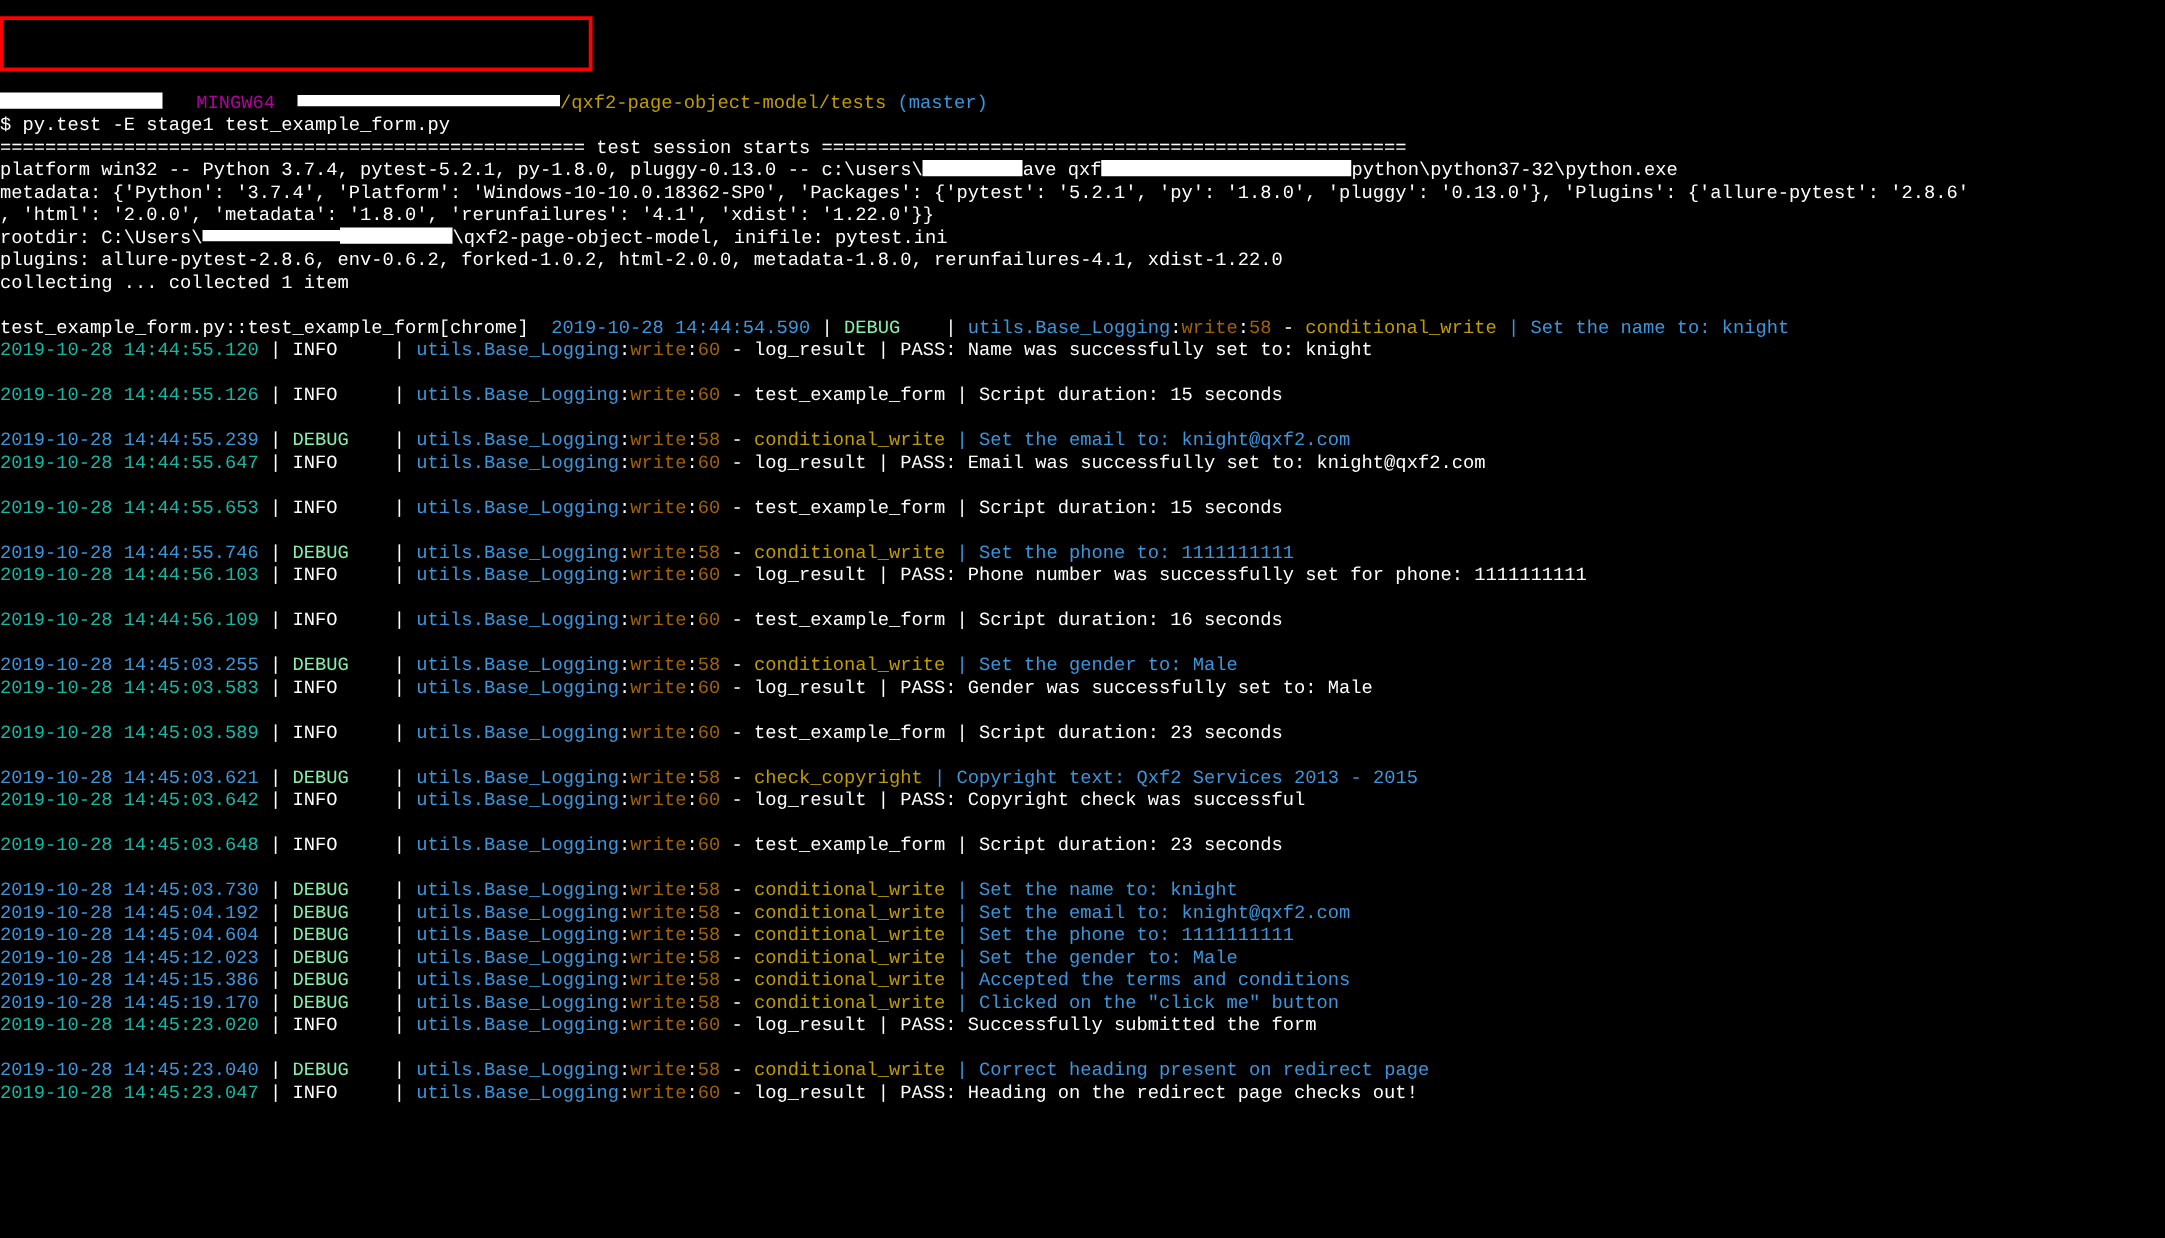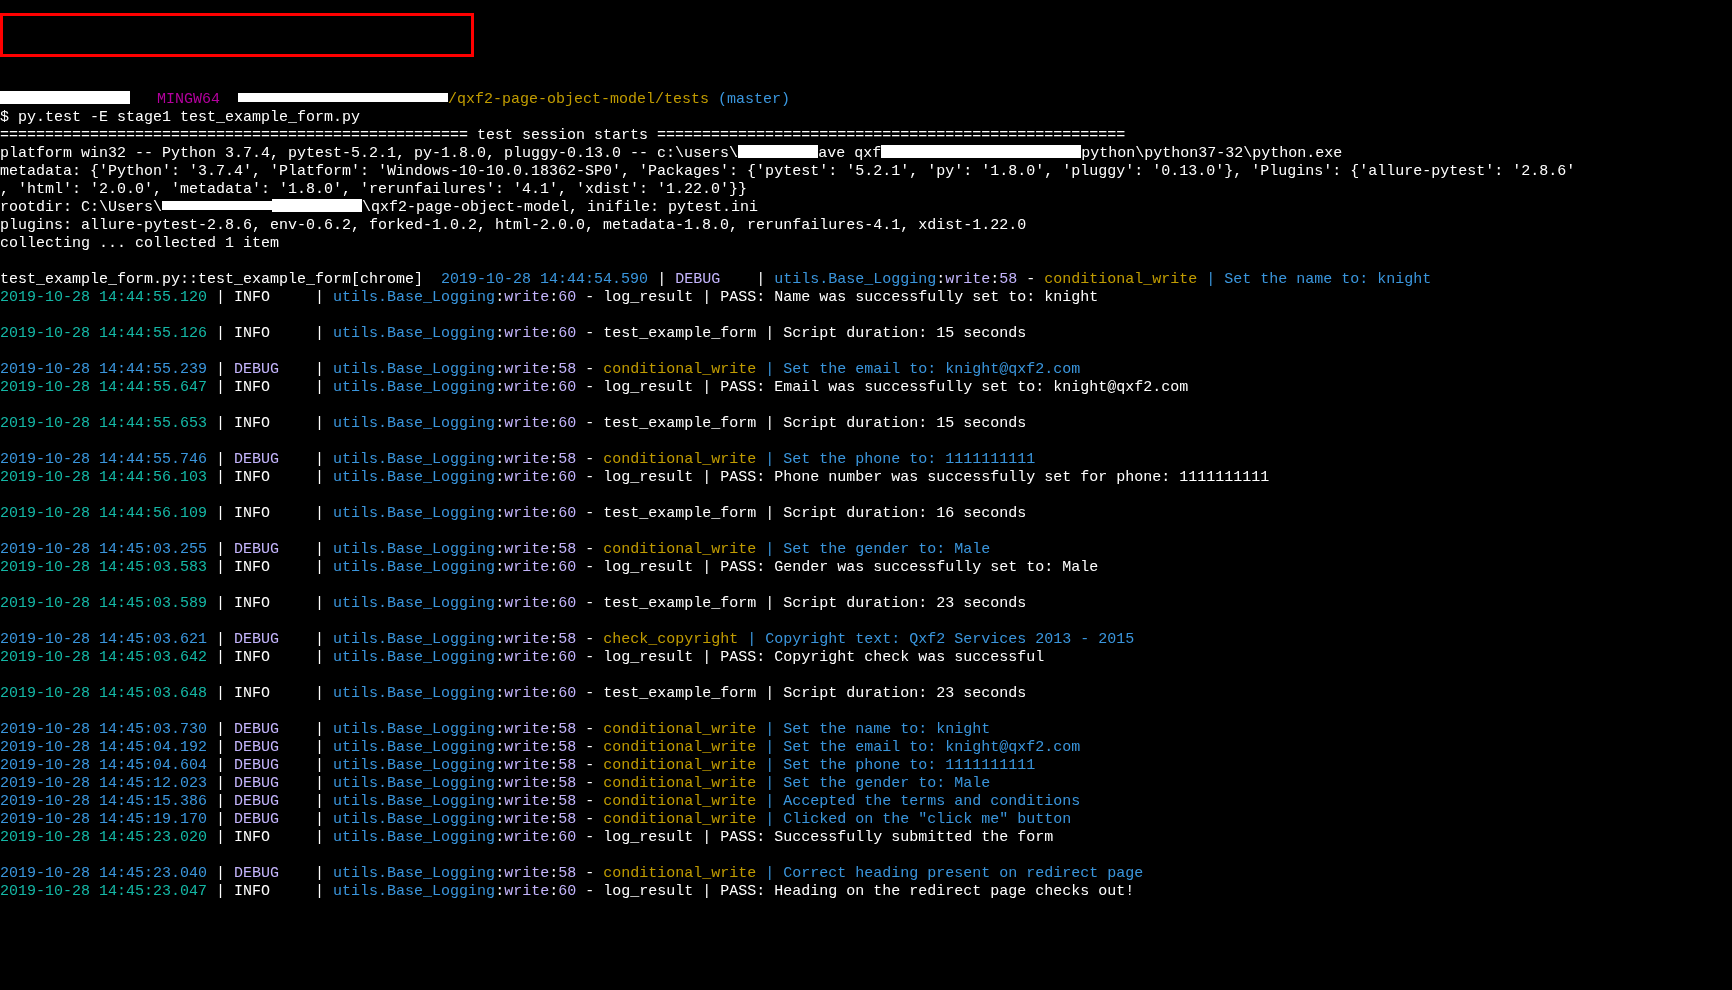--- a/index.html
+++ b/index.html
@@ -10,24 +10,24 @@
     line-height: 18px;
     overflow: hidden;
     width: 1732px;
     height: 990px;
     white-space: pre;
   }
   .row { display: block; height: 18px; }
   .c-white   { color: #ffffff; }
   .c-green   { color: #14b8a6; }
   .c-cyan    { color: #3a96dd; }
-  .c-teal    { color: #c4b5fd; }
+  .c-teal    { color: #a16207; }
   .c-yellow  { color: #c19c00; }
   .c-magenta { color: #b4009e; }
-  .c-blue    { color: #c4b5fd; }
+  .c-blue    { color: #86efac; }
 
   .red-box {
     position: absolute;
     border: 3px solid #ff0000;
     top: 13px; left: 0;
     width: 474px; height: 44px;
     pointer-events: none;
   }
   .redact {
     display: inline-block;
@@ -51,21 +51,21 @@
   }
   .line-strike {
     display:inline-block;
     width: 110px;
     height: 9px;
     background:#fff;
     vertical-align: middle;
     position: relative;
     top:-2px;
   }
-  #terminal { position: relative; padding-top: 2px; margin-top: 17px;}
+  #terminal { position: relative; padding-top: 2px;}
 </style>
 </head>
 <body>
 
 
 
 <div id="terminal"><div class="row"><span class="redact top-redact-1"></span><span class="c-green">  </span><span class="c-magenta"> MINGW64 </span><span> </span><span class="top-strike"></span><span class="c-yellow">/qxf2-page-object-model/tests</span><span class="c-cyan"> (master)</span></div><div class="row"><span class="c-white">$ py.test -E stage1 test_example_form.py</span></div><div class="row"><span class="c-white">==================================================== test session starts ====================================================</span></div><div class="row"><span class="c-white">platform win32 -- Python 3.7.4, pytest-5.2.1, py-1.8.0, pluggy-0.13.0 -- c:\users\</span><span class="redact top-redact-3"></span><span class="c-white">ave qxf</span><span class="redact top-redact-4"></span><span class="c-white">python\python37-32\python.exe</span></div><div class="row"><span class="c-white">metadata: {'Python': '3.7.4', 'Platform': 'Windows-10-10.0.18362-SP0', 'Packages': {'pytest': '5.2.1', 'py': '1.8.0', 'pluggy': '0.13.0'}, 'Plugins': {'allure-pytest': '2.8.6'</span></div><div class="row"><span class="c-white">, 'html': '2.0.0', 'metadata': '1.8.0', 'rerunfailures': '4.1', 'xdist': '1.22.0'}}</span></div><div class="row"><span class="c-white">rootdir: C:\Users\</span><span class="line-strike"></span><span class="redact" style="width: 90px;"></span><span class="c-white">\qxf2-page-object-model, inifile: pytest.ini</span></div><div class="row"><span class="c-white">plugins: allure-pytest-2.8.6, env-0.6.2, forked-1.0.2, html-2.0.0, metadata-1.8.0, rerunfailures-4.1, xdist-1.22.0</span></div><div class="row"><span class="c-white">collecting ... collected 1 item</span></div><div class="row"></div><div class="row"><span class="c-white">test_example_form.py::test_example_form[chrome]  </span><span class="c-cyan">2019-10-28 14:44:54.590</span><span class="c-white"> | </span><span class="c-blue">DEBUG   </span><span class="c-white"> | </span><span class="c-cyan">utils.Base_Logging</span><span class="c-white">:</span><span class="c-teal">write</span><span class="c-white">:</span><span class="c-teal">58</span><span class="c-white"> - </span><span class="c-yellow">conditional_write</span><span class="c-cyan"> | </span><span class="c-cyan">Set the name to: knight</span></div><div class="row"><span class="c-green">2019-10-28 14:44:55.120</span><span class="c-white"> | </span><span class="c-white">INFO    </span><span class="c-white"> | </span><span class="c-cyan">utils.Base_Logging</span><span class="c-white">:</span><span class="c-teal">write</span><span class="c-white">:</span><span class="c-teal">60</span><span class="c-white"> - </span><span class="c-white">log_result</span><span class="c-white"> | </span><span class="c-white">PASS: Name was successfully set to: knight</span></div><div class="row"></div><div class="row"><span class="c-green">2019-10-28 14:44:55.126</span><span class="c-white"> | </span><span class="c-white">INFO    </span><span class="c-white"> | </span><span class="c-cyan">utils.Base_Logging</span><span class="c-white">:</span><span class="c-teal">write</span><span class="c-white">:</span><span class="c-teal">60</span><span class="c-white"> - </span><span class="c-white">test_example_form</span><span class="c-white"> | </span><span class="c-white">Script duration: 15 seconds</span></div><div class="row"></div><div class="row"><span class="c-cyan">2019-10-28 14:44:55.239</span><span class="c-white"> | </span><span class="c-blue">DEBUG   </span><span class="c-white"> | </span><span class="c-cyan">utils.Base_Logging</span><span class="c-white">:</span><span class="c-teal">write</span><span class="c-white">:</span><span class="c-teal">58</span><span class="c-white"> - </span><span class="c-yellow">conditional_write</span><span class="c-cyan"> | </span><span class="c-cyan">Set the email to: knight@qxf2.com</span></div><div class="row"><span class="c-green">2019-10-28 14:44:55.647</span><span class="c-white"> | </span><span class="c-white">INFO    </span><span class="c-white"> | </span><span class="c-cyan">utils.Base_Logging</span><span class="c-white">:</span><span class="c-teal">write</span><span class="c-white">:</span><span class="c-teal">60</span><span class="c-white"> - </span><span class="c-white">log_result</span><span class="c-white"> | </span><span class="c-white">PASS: Email was successfully set to: knight@qxf2.com</span></div><div class="row"></div><div class="row"><span class="c-green">2019-10-28 14:44:55.653</span><span class="c-white"> | </span><span class="c-white">INFO    </span><span class="c-white"> | </span><span class="c-cyan">utils.Base_Logging</span><span class="c-white">:</span><span class="c-teal">write</span><span class="c-white">:</span><span class="c-teal">60</span><span class="c-white"> - </span><span class="c-white">test_example_form</span><span class="c-white"> | </span><span class="c-white">Script duration: 15 seconds</span></div><div class="row"></div><div class="row"><span class="c-cyan">2019-10-28 14:44:55.746</span><span class="c-white"> | </span><span class="c-blue">DEBUG   </span><span class="c-white"> | </span><span class="c-cyan">utils.Base_Logging</span><span class="c-white">:</span><span class="c-teal">write</span><span class="c-white">:</span><span class="c-teal">58</span><span class="c-white"> - </span><span class="c-yellow">conditional_write</span><span class="c-cyan"> | </span><span class="c-cyan">Set the phone to: 1111111111</span></div><div class="row"><span class="c-green">2019-10-28 14:44:56.103</span><span class="c-white"> | </span><span class="c-white">INFO    </span><span class="c-white"> | </span><span class="c-cyan">utils.Base_Logging</span><span class="c-white">:</span><span class="c-teal">write</span><span class="c-white">:</span><span class="c-teal">60</span><span class="c-white"> - </span><span class="c-white">log_result</span><span class="c-white"> | </span><span class="c-white">PASS: Phone number was successfully set for phone: 1111111111</span></div><div class="row"></div><div class="row"><span class="c-green">2019-10-28 14:44:56.109</span><span class="c-white"> | </span><span class="c-white">INFO    </span><span class="c-white"> | </span><span class="c-cyan">utils.Base_Logging</span><span class="c-white">:</span><span class="c-teal">write</span><span class="c-white">:</span><span class="c-teal">60</span><span class="c-white"> - </span><span class="c-white">test_example_form</span><span class="c-white"> | </span><span class="c-white">Script duration: 16 seconds</span></div><div class="row"></div><div class="row"><span class="c-cyan">2019-10-28 14:45:03.255</span><span class="c-white"> | </span><span class="c-blue">DEBUG   </span><span class="c-white"> | </span><span class="c-cyan">utils.Base_Logging</span><span class="c-white">:</span><span class="c-teal">write</span><span class="c-white">:</span><span class="c-teal">58</span><span class="c-white"> - </span><span class="c-yellow">conditional_write</span><span class="c-cyan"> | </span><span class="c-cyan">Set the gender to: Male</span></div><div class="row"><span class="c-green">2019-10-28 14:45:03.583</span><span class="c-white"> | </span><span class="c-white">INFO    </span><span class="c-white"> | </span><span class="c-cyan">utils.Base_Logging</span><span class="c-white">:</span><span class="c-teal">write</span><span class="c-white">:</span><span class="c-teal">60</span><span class="c-white"> - </span><span class="c-white">log_result</span><span class="c-white"> | </span><span class="c-white">PASS: Gender was successfully set to: Male</span></div><div class="row"></div><div class="row"><span class="c-green">2019-10-28 14:45:03.589</span><span class="c-white"> | </span><span class="c-white">INFO    </span><span class="c-white"> | </span><span class="c-cyan">utils.Base_Logging</span><span class="c-white">:</span><span class="c-teal">write</span><span class="c-white">:</span><span class="c-teal">60</span><span class="c-white"> - </span><span class="c-white">test_example_form</span><span class="c-white"> | </span><span class="c-white">Script duration: 23 seconds</span></div><div class="row"></div><div class="row"><span class="c-cyan">2019-10-28 14:45:03.621</span><span class="c-white"> | </span><span class="c-blue">DEBUG   </span><span class="c-white"> | </span><span class="c-cyan">utils.Base_Logging</span><span class="c-white">:</span><span class="c-teal">write</span><span class="c-white">:</span><span class="c-teal">58</span><span class="c-white"> - </span><span class="c-yellow">check_copyright</span><span class="c-cyan"> | </span><span class="c-cyan">Copyright text: Qxf2 Services 2013 - 2015</span></div><div class="row"><span class="c-green">2019-10-28 14:45:03.642</span><span class="c-white"> | </span><span class="c-white">INFO    </span><span class="c-white"> | </span><span class="c-cyan">utils.Base_Logging</span><span class="c-white">:</span><span class="c-teal">write</span><span class="c-white">:</span><span class="c-teal">60</span><span class="c-white"> - </span><span class="c-white">log_result</span><span class="c-white"> | </span><span class="c-white">PASS: Copyright check was successful</span></div><div class="row"></div><div class="row"><span class="c-green">2019-10-28 14:45:03.648</span><span class="c-white"> | </span><span class="c-white">INFO    </span><span class="c-white"> | </span><span class="c-cyan">utils.Base_Logging</span><span class="c-white">:</span><span class="c-teal">write</span><span class="c-white">:</span><span class="c-teal">60</span><span class="c-white"> - </span><span class="c-white">test_example_form</span><span class="c-white"> | </span><span class="c-white">Script duration: 23 seconds</span></div><div class="row"></div><div class="row"><span class="c-cyan">2019-10-28 14:45:03.730</span><span class="c-white"> | </span><span class="c-blue">DEBUG   </span><span class="c-white"> | </span><span class="c-cyan">utils.Base_Logging</span><span class="c-white">:</span><span class="c-teal">write</span><span class="c-white">:</span><span class="c-teal">58</span><span class="c-white"> - </span><span class="c-yellow">conditional_write</span><span class="c-cyan"> | </span><span class="c-cyan">Set the name to: knight</span></div><div class="row"><span class="c-cyan">2019-10-28 14:45:04.192</span><span class="c-white"> | </span><span class="c-blue">DEBUG   </span><span class="c-white"> | </span><span class="c-cyan">utils.Base_Logging</span><span class="c-white">:</span><span class="c-teal">write</span><span class="c-white">:</span><span class="c-teal">58</span><span class="c-white"> - </span><span class="c-yellow">conditional_write</span><span class="c-cyan"> | </span><span class="c-cyan">Set the email to: knight@qxf2.com</span></div><div class="row"><span class="c-cyan">2019-10-28 14:45:04.604</span><span class="c-white"> | </span><span class="c-blue">DEBUG   </span><span class="c-white"> | </span><span class="c-cyan">utils.Base_Logging</span><span class="c-white">:</span><span class="c-teal">write</span><span class="c-white">:</span><span class="c-teal">58</span><span class="c-white"> - </span><span class="c-yellow">conditional_write</span><span class="c-cyan"> | </span><span class="c-cyan">Set the phone to: 1111111111</span></div><div class="row"><span class="c-cyan">2019-10-28 14:45:12.023</span><span class="c-white"> | </span><span class="c-blue">DEBUG   </span><span class="c-white"> | </span><span class="c-cyan">utils.Base_Logging</span><span class="c-white">:</span><span class="c-teal">write</span><span class="c-white">:</span><span class="c-teal">58</span><span class="c-white"> - </span><span class="c-yellow">conditional_write</span><span class="c-cyan"> | </span><span class="c-cyan">Set the gender to: Male</span></div><div class="row"><span class="c-cyan">2019-10-28 14:45:15.386</span><span class="c-white"> | </span><span class="c-blue">DEBUG   </span><span class="c-white"> | </span><span class="c-cyan">utils.Base_Logging</span><span class="c-white">:</span><span class="c-teal">write</span><span class="c-white">:</span><span class="c-teal">58</span><span class="c-white"> - </span><span class="c-yellow">conditional_write</span><span class="c-cyan"> | </span><span class="c-cyan">Accepted the terms and conditions</span></div><div class="row"><span class="c-cyan">2019-10-28 14:45:19.170</span><span class="c-white"> | </span><span class="c-blue">DEBUG   </span><span class="c-white"> | </span><span class="c-cyan">utils.Base_Logging</span><span class="c-white">:</span><span class="c-teal">write</span><span class="c-white">:</span><span class="c-teal">58</span><span class="c-white"> - </span><span class="c-yellow">conditional_write</span><span class="c-cyan"> | </span><span class="c-cyan">Clicked on the "click me" button</span></div><div class="row"><span class="c-green">2019-10-28 14:45:23.020</span><span class="c-white"> | </span><span class="c-white">INFO    </span><span class="c-white"> | </span><span class="c-cyan">utils.Base_Logging</span><span class="c-white">:</span><span class="c-teal">write</span><span class="c-white">:</span><span class="c-teal">60</span><span class="c-white"> - </span><span class="c-white">log_result</span><span class="c-white"> | </span><span class="c-white">PASS: Successfully submitted the form</span></div><div class="row"></div><div class="row"><span class="c-cyan">2019-10-28 14:45:23.040</span><span class="c-white"> | </span><span class="c-blue">DEBUG   </span><span class="c-white"> | </span><span class="c-cyan">utils.Base_Logging</span><span class="c-white">:</span><span class="c-teal">write</span><span class="c-white">:</span><span class="c-teal">58</span><span class="c-white"> - </span><span class="c-yellow">conditional_write</span><span class="c-cyan"> | </span><span class="c-cyan">Correct heading present on redirect page</span></div><div class="row"><span class="c-green">2019-10-28 14:45:23.047</span><span class="c-white"> | </span><span class="c-white">INFO    </span><span class="c-white"> | </span><span class="c-cyan">utils.Base_Logging</span><span class="c-white">:</span><span class="c-teal">write</span><span class="c-white">:</span><span class="c-teal">60</span><span class="c-white"> - </span><span class="c-white">log_result</span><span class="c-white"> | </span><span class="c-white">PASS: Heading on the redirect page checks out!</span></div></div>
 <div class="red-box"></div>
 
 

